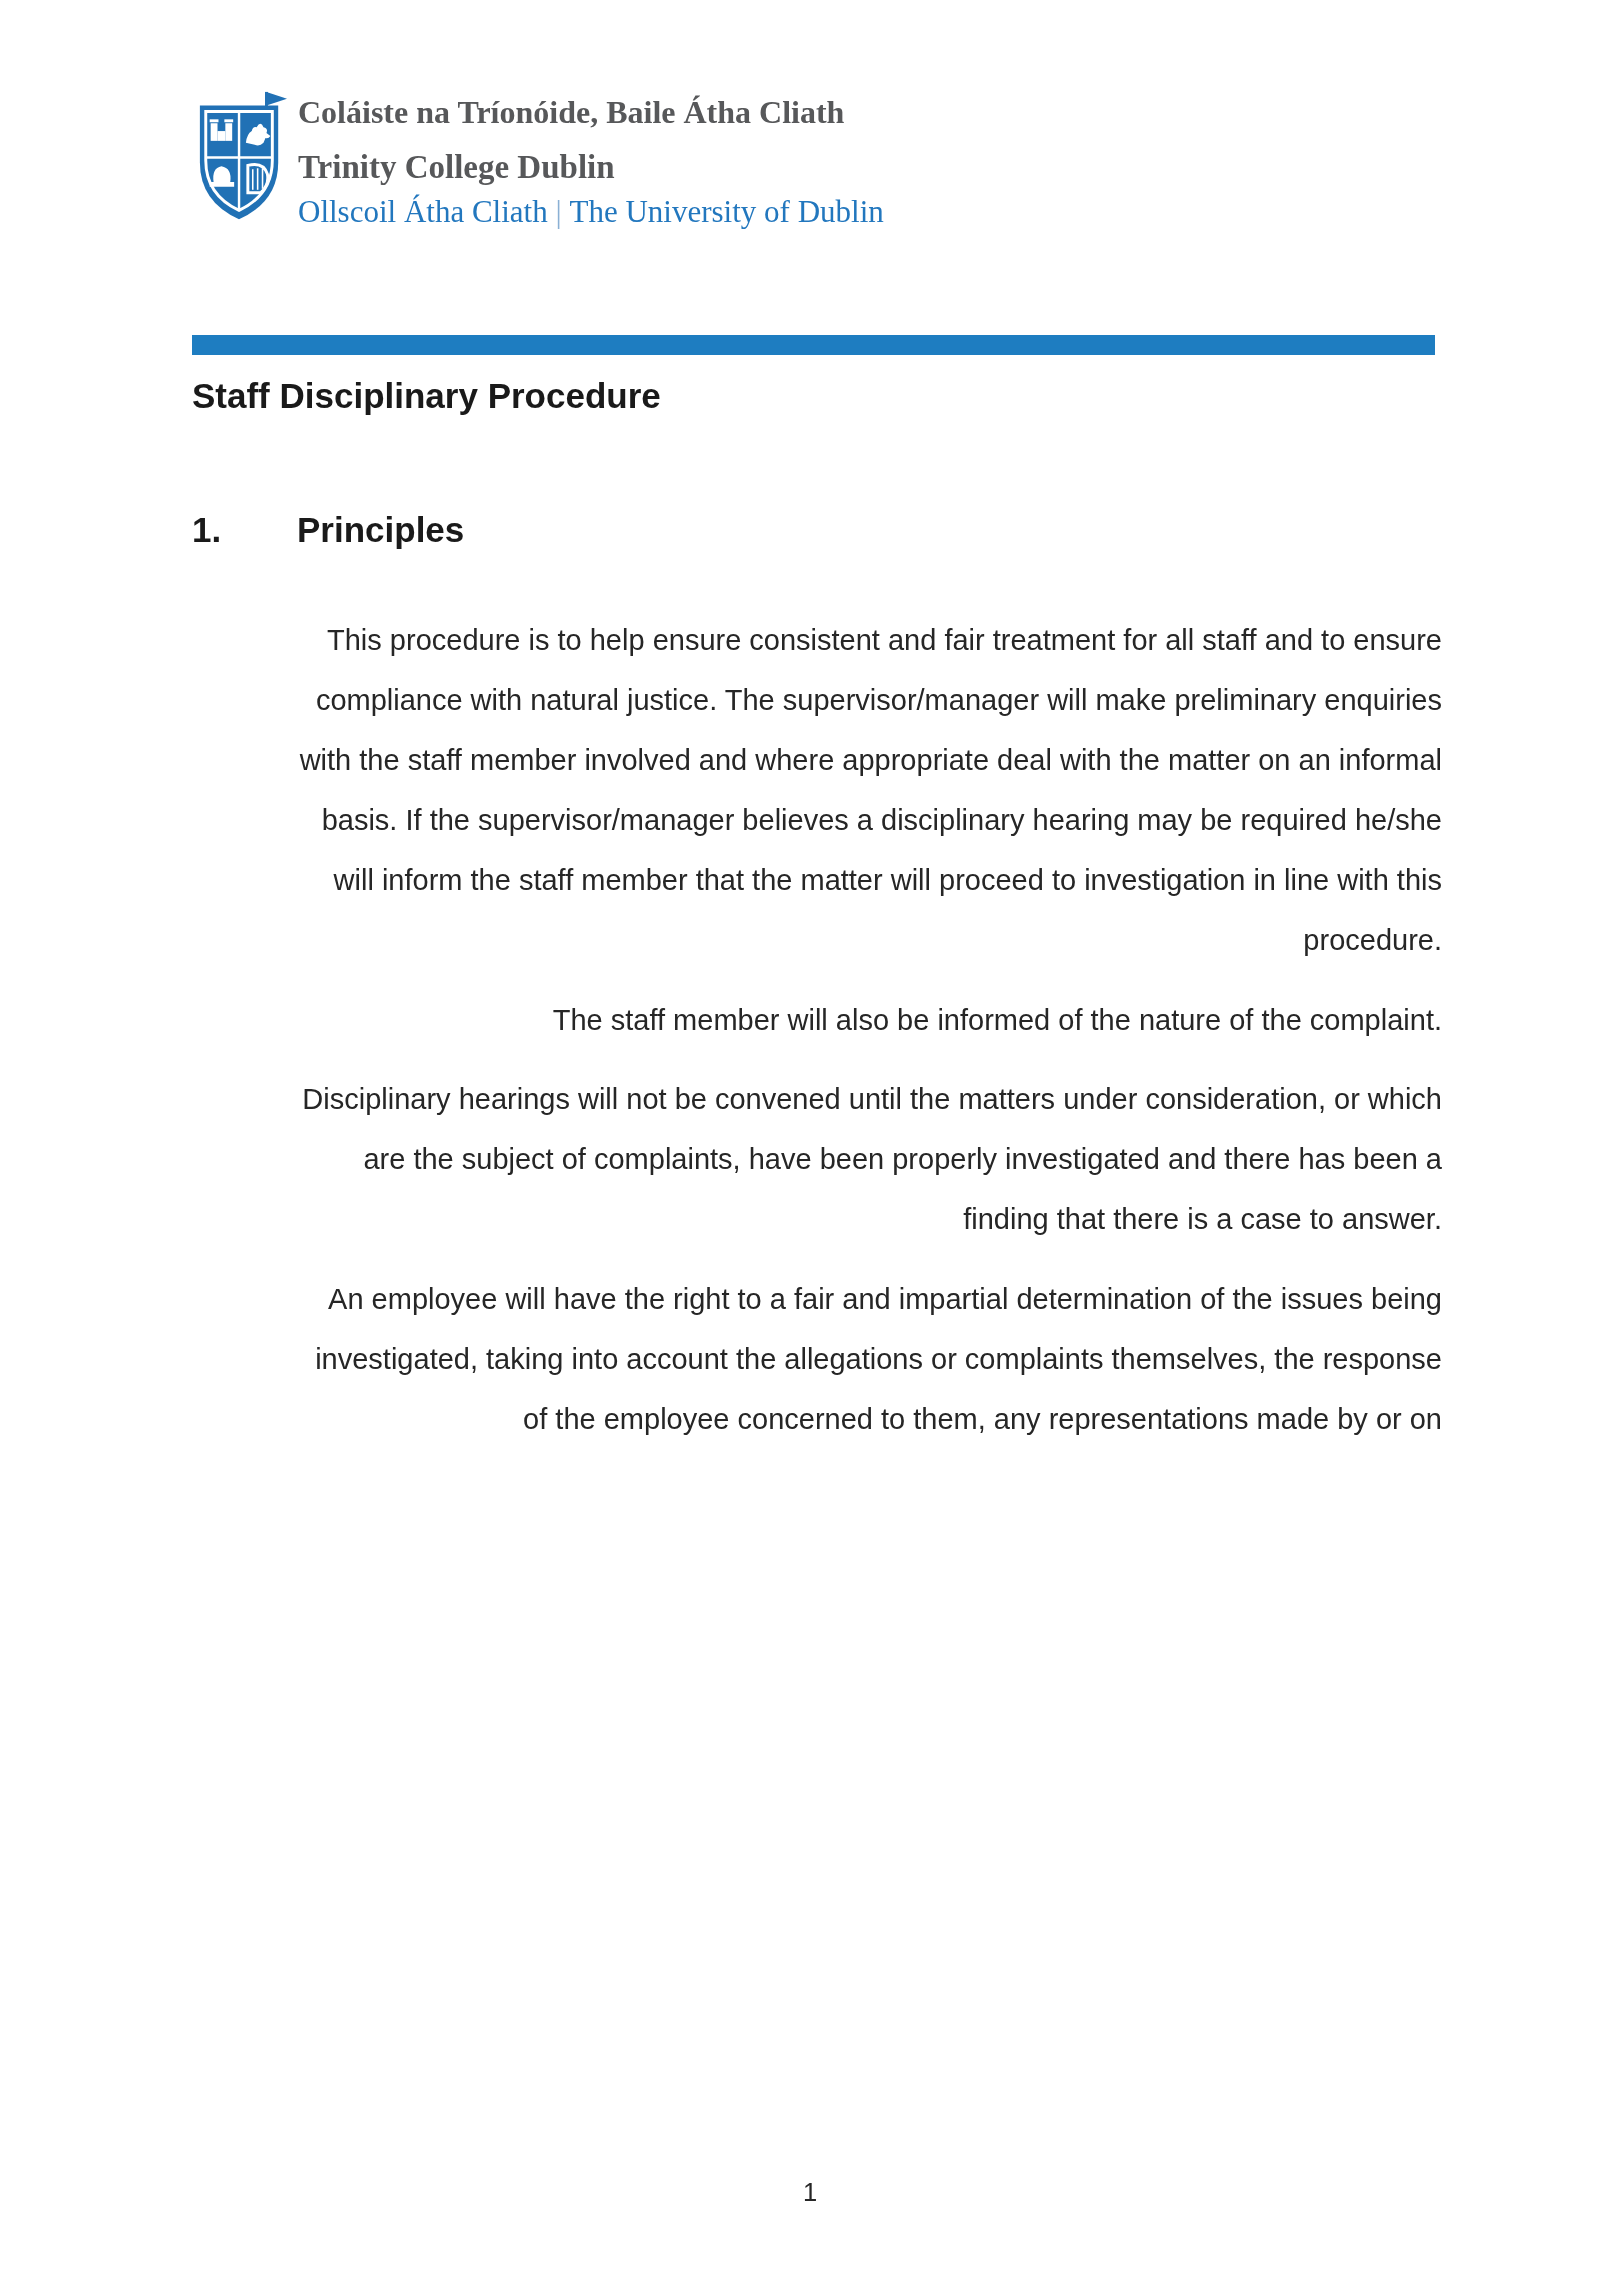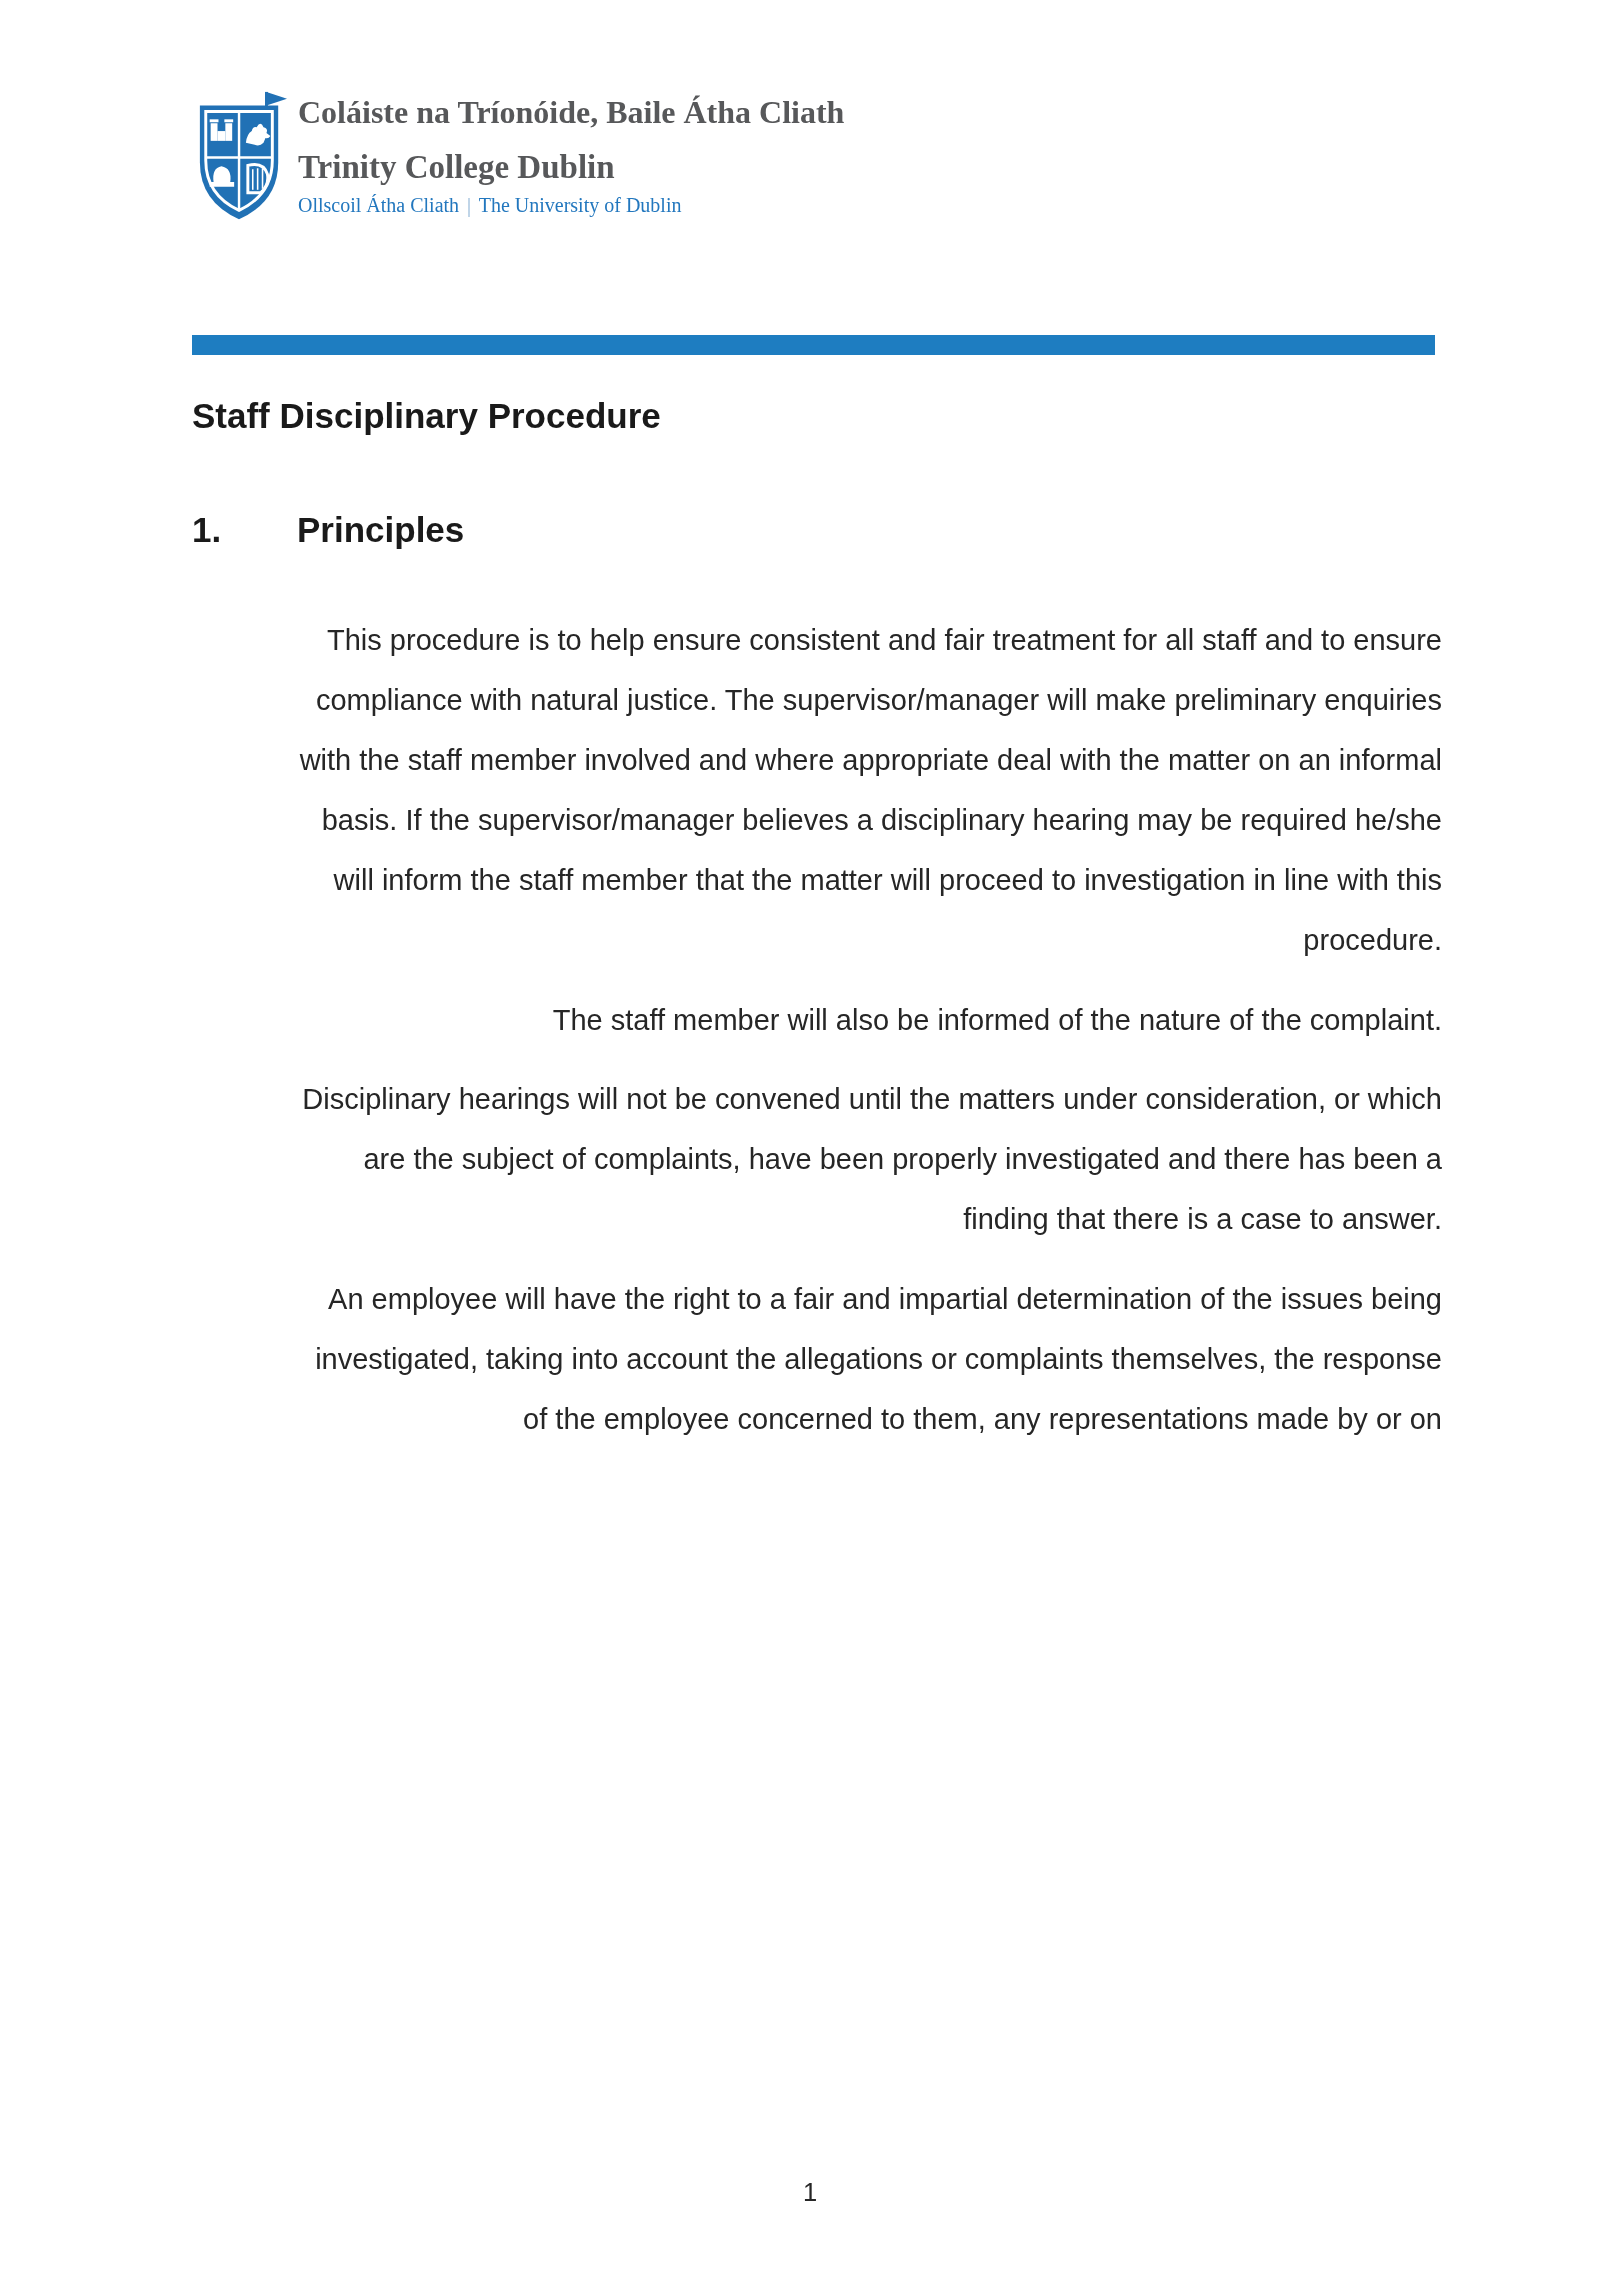--- a/index.html
+++ b/index.html
@@ -40,40 +40,40 @@
   .logo-line2 {
     font-family: "Liberation Serif", serif;
     font-weight: bold;
     font-size: 33px;
     color: #57585a;
     line-height: 1.15;
     margin-top: 18px;
   }
   .logo-line3 {
     font-family: "Liberation Serif", serif;
-    font-size: 20px;
+    font-size: 31px;
     color: #2277be;
     margin-top: 7.8px;
   }
   .logo-line3 .sep { color: #8ab0d4; padding: 0 7.8px; }
 
   
   .blue-rule {
     position: absolute;
     top: 335px;
     left: 192px;
     width: 1243px;
     height: 19.6px;
     background: #1e7dc1;
   }
 
   
   .doc-title {
     position: absolute;
-    top: 396px;
+    top: 376px;
     left: 192px;
     font-size: 35px;
     font-weight: bold;
     color: #1a1a1a;
     margin: 0;
   }
   .section-heading {
     position: absolute;
     top: 510px;
     left: 192px;

